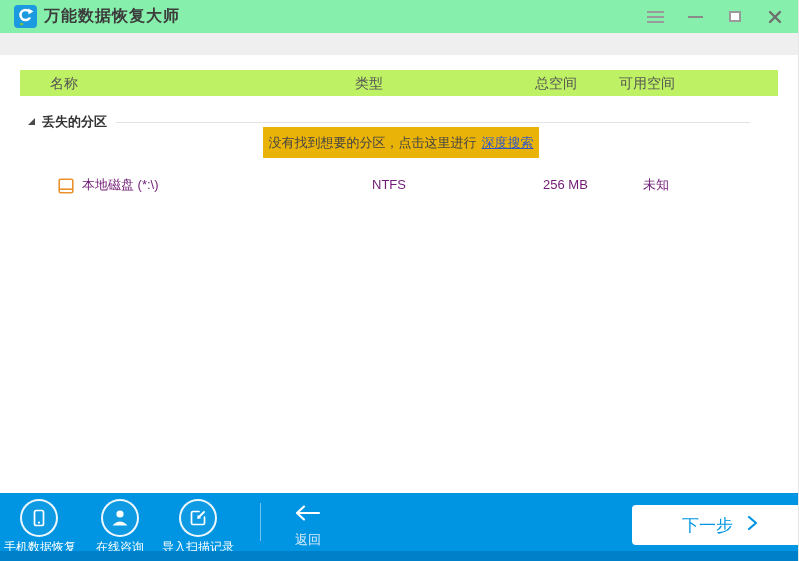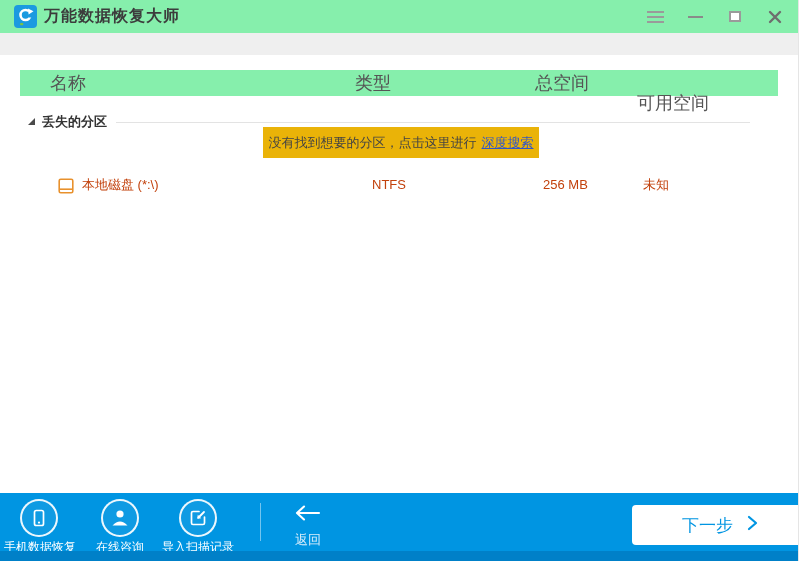--- a/index.html
+++ b/index.html
@@ -15,31 +15,31 @@
   .win-controls{position:absolute;right:14px;top:0;height:33px;display:flex;align-items:center;gap:22px;}
   .wc{width:18px;height:18px;display:flex;align-items:center;justify-content:center;cursor:pointer;}
   .menu-ic{display:flex;flex-direction:column;gap:3px;width:17px;}
   .menu-ic i{display:block;height:2px;background:#9a9a9a;}
   .min-ic{width:15px;height:2px;background:#8a8a8a;}
   .max-ic{width:12px;height:11px;border:2px solid #9a9a9a;box-sizing:border-box;background:#fff;}
   
   .regbar{position:absolute;left:0;top:33px;width:100%;height:22px;background:#efefef;padding-left:45px;}
   .register{position:absolute;right:13px;top:0;line-height:22px;font-size:12px;color:#8a8a8a;cursor:pointer;}
   
-  .thead{position:absolute;left:20px;top:70px;width:758px;height:26px;background:#86efac;font-size:18px;color:#555;}
+  .thead{position:absolute;left:20px;top:70px;width:758px;height:26px;background:#bef264;font-size:14px;color:#555;}
   .thead span{position:absolute;line-height:26px;}
-  .col-name{left:30px;}  .col-type{left:335px;}  .col-total{left:515px;}  .col-free{left:617px;margin-top:20px;}
+  .col-name{left:30px;}  .col-type{left:335px;}  .col-total{left:515px;}  .col-free{left:599px;}
   .group-row{position:absolute;left:0;top:101px;width:100%;height:18px;margin-top:12px;}
   .tri{position:absolute;left:28px;top:5px;width:0;height:0;border-bottom:7px solid #4a4a4a;border-left:7px solid transparent;cursor:pointer;}
   .group-label{position:absolute;left:42px;top:0;font-size:13px;font-weight:700;color:#333;line-height:18px;}
   .group-line{position:absolute;left:116px;top:9px;width:634px;height:1px;background:#e3e3e3;}
   .notice{position:absolute;left:263px;top:127px;width:276px;height:31px;background:#eab308;
           text-align:center;line-height:31px;font-size:13px;color:#444;}
   .notice a{color:#3156c8;text-decoration:underline;margin-left:5px;cursor:pointer;}
-  .drow{position:absolute;left:20px;top:172px;width:758px;height:26px;font-size:13px;color:#c2410c;cursor:default;}
+  .drow{position:absolute;left:20px;top:172px;width:758px;height:26px;font-size:13px;color:#701a75;cursor:default;}
   .drow span{position:absolute;line-height:26px;}
   .cell-name{left:62px;}  .cell-type{left:352px;}  .cell-total{left:523px;}  .cell-free{left:623px;}
   .disk-ic{position:absolute;left:38px;top:5px;}
   
   .footer{position:absolute;left:0;top:493px;width:100%;height:58px;background:#0095e2;}
   .footer-strip{position:absolute;left:0;top:551px;width:100%;height:10px;background:#0080c8;}
   .tool{position:absolute;top:0;height:58px;text-align:center;cursor:pointer;}
   .tool .circ{margin:6px auto 0;width:34px;height:34px;border:2px solid rgba(255,255,255,.92);border-radius:50%;
               box-sizing:content-box;display:flex;align-items:center;justify-content:center;background:rgba(255,255,255,.06);}
   .tool .tlabel{display:block;margin-top:2px;font-size:12px;color:#fff;white-space:nowrap;}

